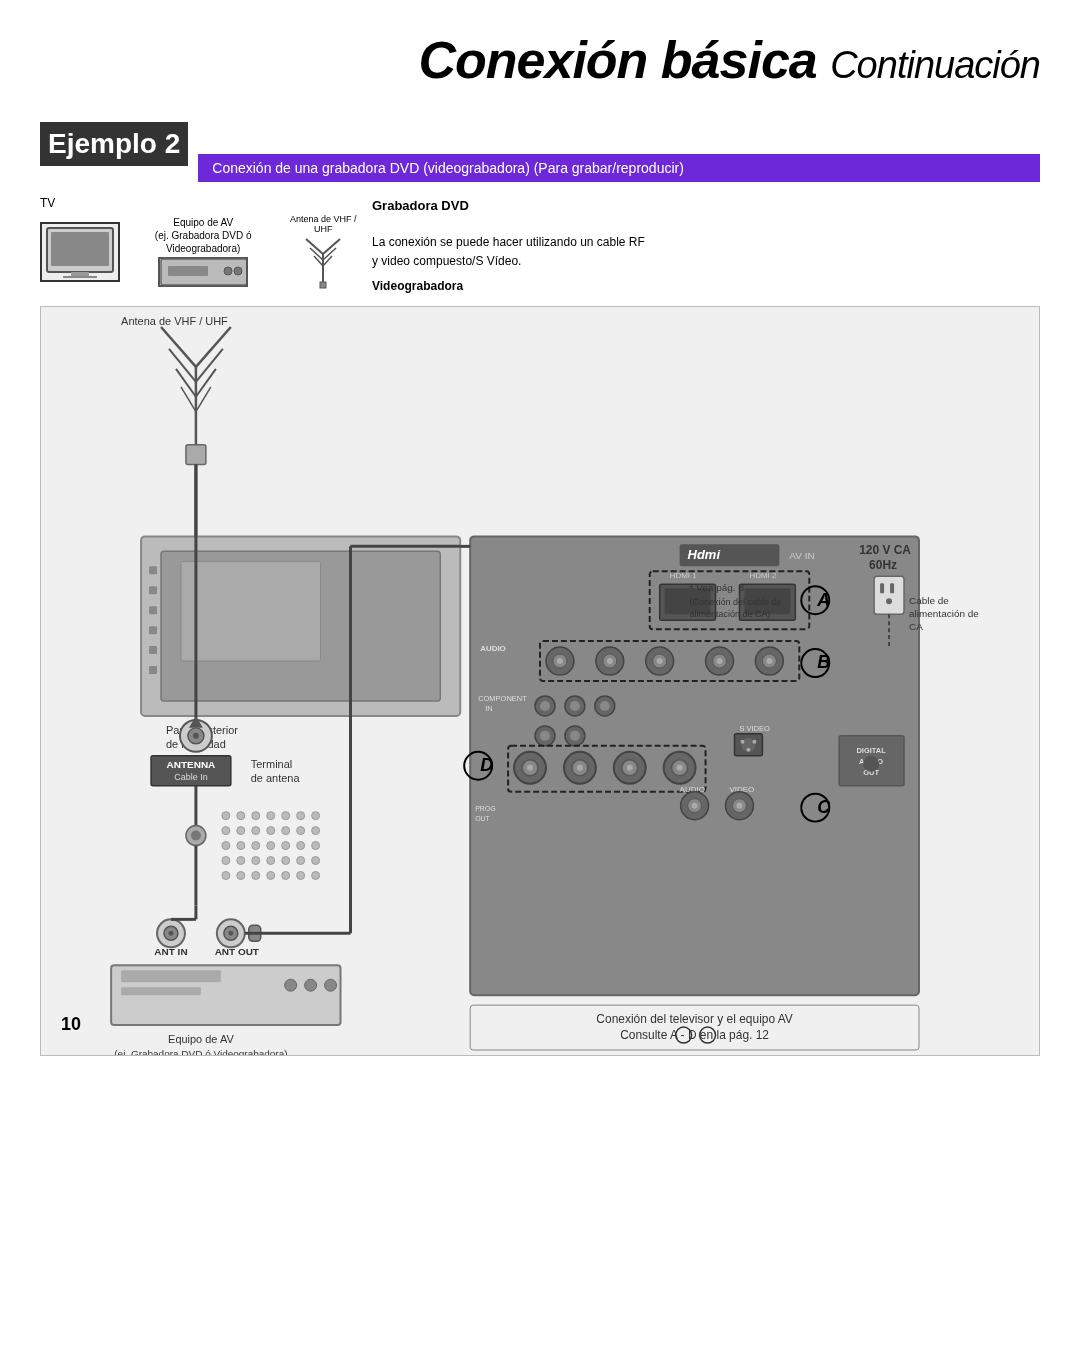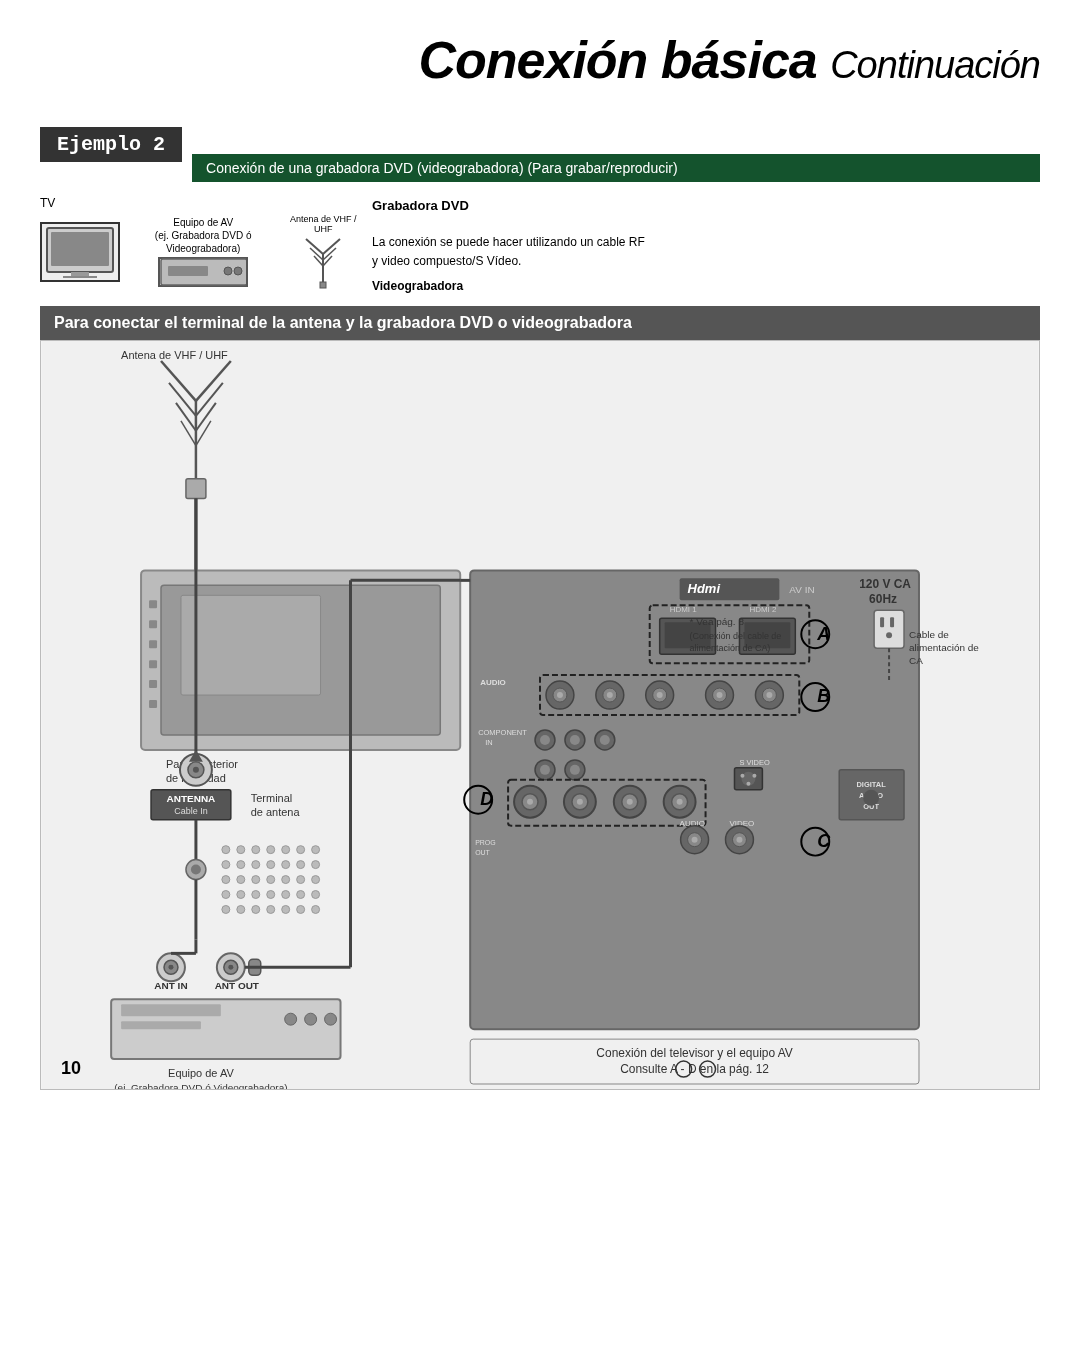--- a/index.html
+++ b/index.html
@@ -28,29 +28,28 @@
 
     
     .example-header {
       display: flex;
       align-items: center;
       margin-bottom: 14px;
     }
     .example-badge {
       background: #333;
       color: #fff;
-      font-size: 20px;
+      font-size: 28px;
       font-weight: bold;
-      padding: 6px 17px;
+      padding: 6px 8px;
       margin-right: 10px;
       white-space: nowrap;
-      font-family: Liberation Mono, monospace;
     }
     .example-desc {
-      background: #14532d;
+      background: #6d28d9;
       color: #fff;
       font-size: 14px;
       padding: 6px 14px;
       flex: 1;
       margin-top: 48px;
     }
 
     
     .top-diagram {
       display: flex;
@@ -109,21 +108,21 @@
       color: #fff;
       font-size: 16px;
       font-weight: bold;
       padding: 8px 14px;
       margin-bottom: 0;
     }
 
     
     .page-number {
       position: absolute;
-      bottom: 10px;
+      bottom: 20px;
       left: 20px;
       font-size: 18px;
       font-weight: bold;
     }
 
     
     .full-layout {
       position: relative;
       width: 1000px;
       margin: 0 auto;
@@ -215,21 +214,20 @@
       <div>
         <span>La conexión se puede hacer utilizando un cable RF</span><br>
         <span>y video compuesto/S Vídeo.</span>
       </div>
       <div style="margin-top:6px;">
         <strong>Videograbadora</strong>
       </div>
     </div>
   </div>
 
-  <div class="section-header">Para conectar el terminal de la antena y la grabadora DVD o videograbadora</div>
 
   <div class="diagram-container">
     <svg class="diagram-svg" viewBox="0 0 1000 750" xmlns="http://www.w3.org/2000/svg">
 
       <rect width="1000" height="750" fill="#f0f0f0"></rect>
 
       <line x1="155" y1="145" x2="155" y2="60" stroke="#555" stroke-width="2.5"></line>
       <line x1="155" y1="60" x2="120" y2="20" stroke="#555" stroke-width="2.5"></line>
       <line x1="155" y1="60" x2="190" y2="20" stroke="#555" stroke-width="2.5"></line>
       <line x1="155" y1="75" x2="128" y2="42" stroke="#555" stroke-width="2"></line>

